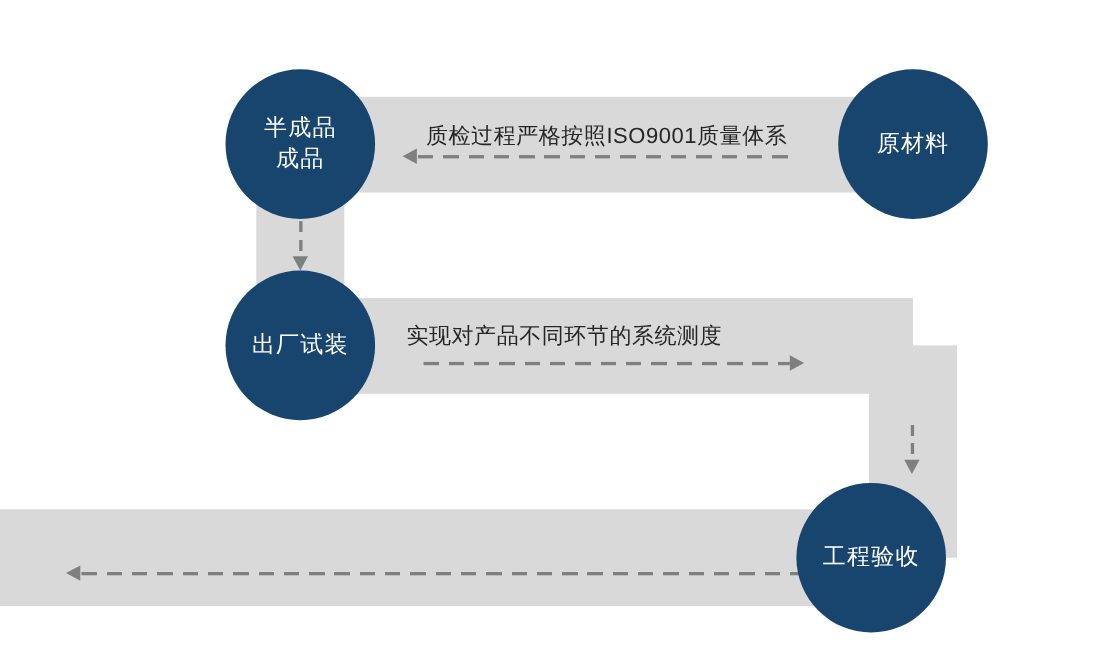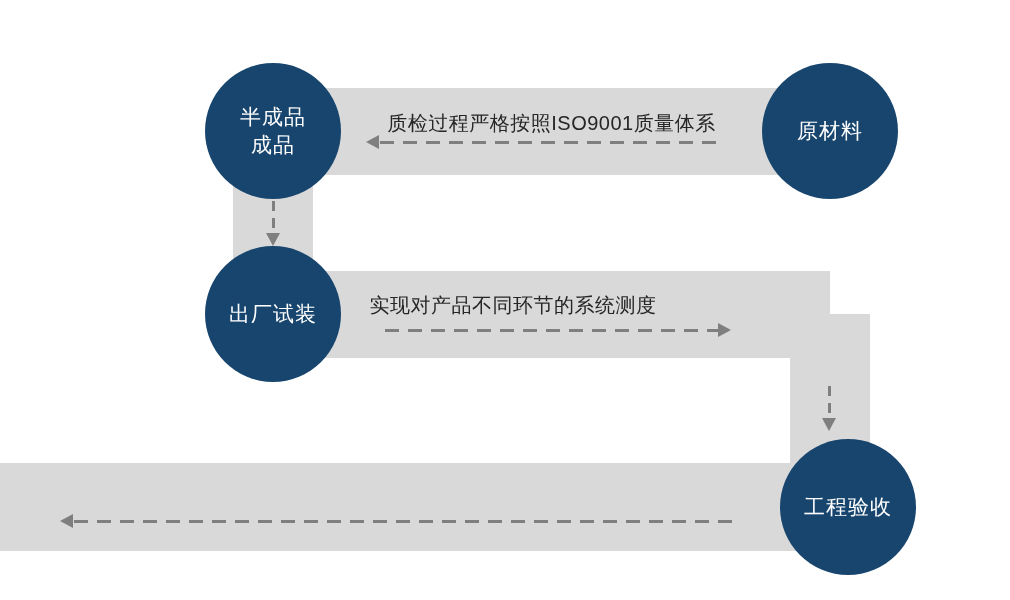--- a/index.html
+++ b/index.html
@@ -104,15 +104,15 @@
   <div class="dash-v" style="left:828px;top:386px;height:34px;"></div>
   <div class="head head-down" style="left:822px;top:418px;"></div>
 
   <div class="dash-h" style="left:74px;top:520px;width:666px;"></div>
   <div class="head head-left" style="left:60px;top:514px;"></div>
 
   <div class="circle" style="left:762px;top:63px;">原材料</div>
   <div class="circle" style="left:205px;top:63px;">半成品
 成品</div>
   <div class="circle" style="left:205px;top:246px;">出厂试装</div>
-  <div class="circle" style="left:780px;top:439px;">工程验收</div>
+  <div class="circle" style="left:724px;top:439px;">工程验收</div>
 
 </div>
 
 </body></html>

